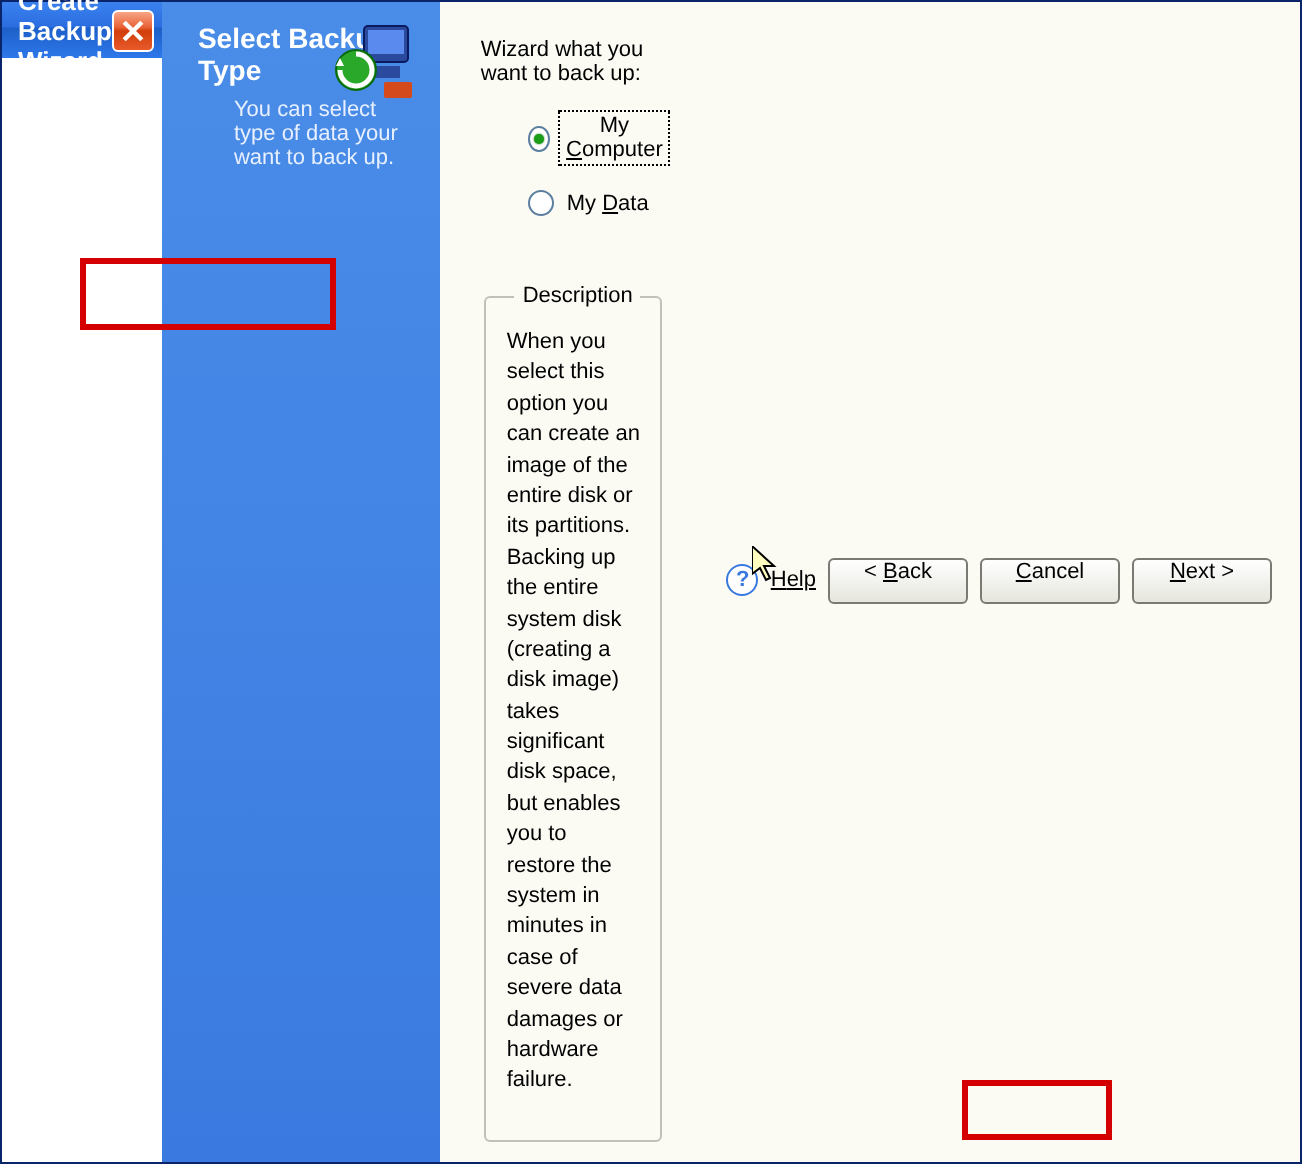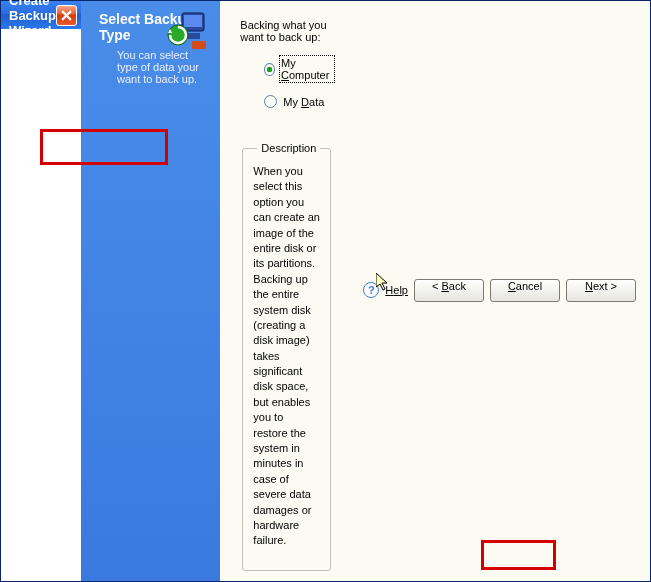--- a/index.html
+++ b/index.html
@@ -75,20 +75,21 @@
     flex-direction: column;
     color: #000;
   }
   .prompt-label { margin-bottom: 14px; }
   .radio-group { margin-left: 24px; margin-bottom: 16px; }
   .radio-option {
     display: flex;
     align-items: center;
     margin-bottom: 14px;
     cursor: pointer;
+    text-align: center;
   }
   .radio-visual {
     width: 13px;
     height: 13px;
     border: 1px solid #5a7f9f;
     border-radius: 50%;
     margin-right: 6px;
     position: relative;
     background: #fff;
     display:flex;align-items:center;justify-content:center;
@@ -217,21 +218,21 @@
         <rect x="22" y="26" width="14" height="6" fill="#2a4a9e"></rect>
         <circle cx="14" cy="28" r="10" fill="#2aa82a" stroke="#0a6a0a"></circle>
         <path d="M 14 20 A 8 8 0 1 1 6 28" fill="none" stroke="#fff" stroke-width="2.5"></path>
         <polygon points="4,26 8,26 6,22" fill="#fff"></polygon>
         <rect x="28" y="34" width="14" height="8" rx="1" fill="#d44a1a"></rect>
       </svg>
     </div>
   </div>
 
   <div class="content">
-    <div class="prompt-label">Backing what you want to back up:</div>
+    <div class="prompt-label">Wizard what you want to back up:</div>
 
     <div class="radio-group">
       <div class="radio-option">
         <span class="radio-visual checked"></span>
         <span class="radio-label focus-rect">My <span class="accel">C</span>omputer</span>
       </div>
       <div class="radio-option">
         <span class="radio-visual"></span>
         <span class="radio-label">My <span class="accel">D</span>ata</span>
       </div>

